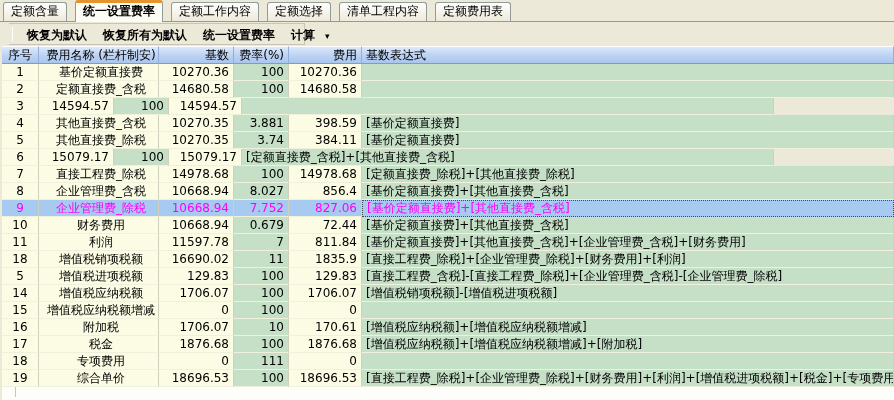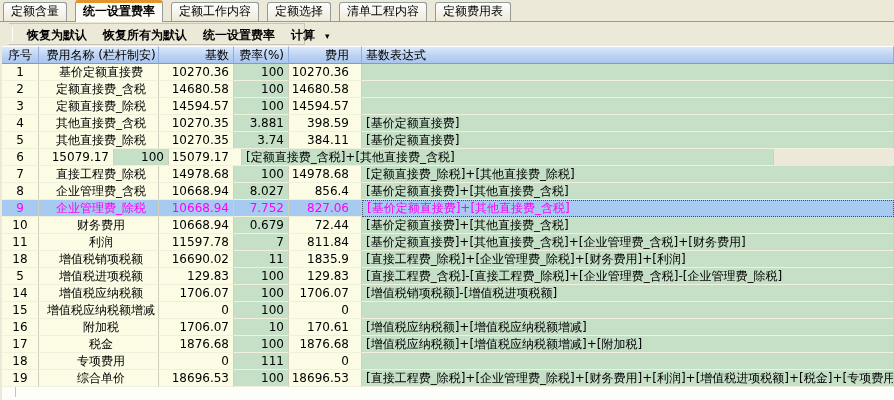--- a/index.html
+++ b/index.html
@@ -59,21 +59,21 @@
   .cell {
     height:17px; line-height:16px; overflow:hidden; white-space:nowrap;
     border-right:1px solid #CFCFBE; border-bottom:1px solid #F0F1DD;
   }
   .bg-y { background:#FBFCE3; }
   .bg-g { background:#C5E0C7; }
   .c0 { width:37px;  text-align:center; }
   .c1 { width:120px; text-align:center;  padding-left:5px; }
   .c2 { width:75px;  text-align:right; padding-right:4px; }
   .c3 { width:55px;  text-align:right; padding-right:4px; }
-  .c4 { width:73px;  text-align:right; padding-right:12px; }
+  .c4 { width:73px;  text-align:right; padding-right:4px; }
   .c5 { width:532px; text-align:left;  padding-left:4px; }
   .grow.selected .cell { background:#A6CAF0; color:#FF00FF; }
   .grow.selected .cell.c5 {
     border:1px dotted #4A4A4A; border-right:1px dotted #4A4A4A; line-height:14px;
   }
 
   .below { height:13px; background:#FDFDFA; position:relative; }
   .below .stub {
     position:absolute; left:13px; top:0; width:1px; height:10px; background:#C6C6B6;
   }
@@ -126,21 +126,20 @@
         <div class="grow">
           <div class="cell c0 bg-y">2</div>
           <div class="cell c1 bg-y">定额直接费_含税</div>
           <div class="cell c2 bg-y">14680.58</div>
           <div class="cell c3 bg-g">100</div>
           <div class="cell c4 bg-y">14680.58</div>
           <div class="cell c5 bg-g"></div>
         </div>
         <div class="grow">
           <div class="cell c0 bg-y">3</div>
-          <div class="cell c1 bg-y">定额直接费_除税</div>
           <div class="cell c2 bg-y">14594.57</div>
           <div class="cell c3 bg-g">100</div>
           <div class="cell c4 bg-y">14594.57</div>
           <div class="cell c5 bg-g"></div>
         </div>
         <div class="grow">
           <div class="cell c0 bg-y">4</div>
           <div class="cell c1 bg-y">其他直接费_含税</div>
           <div class="cell c2 bg-y">10270.35</div>
           <div class="cell c3 bg-g">3.881</div>

